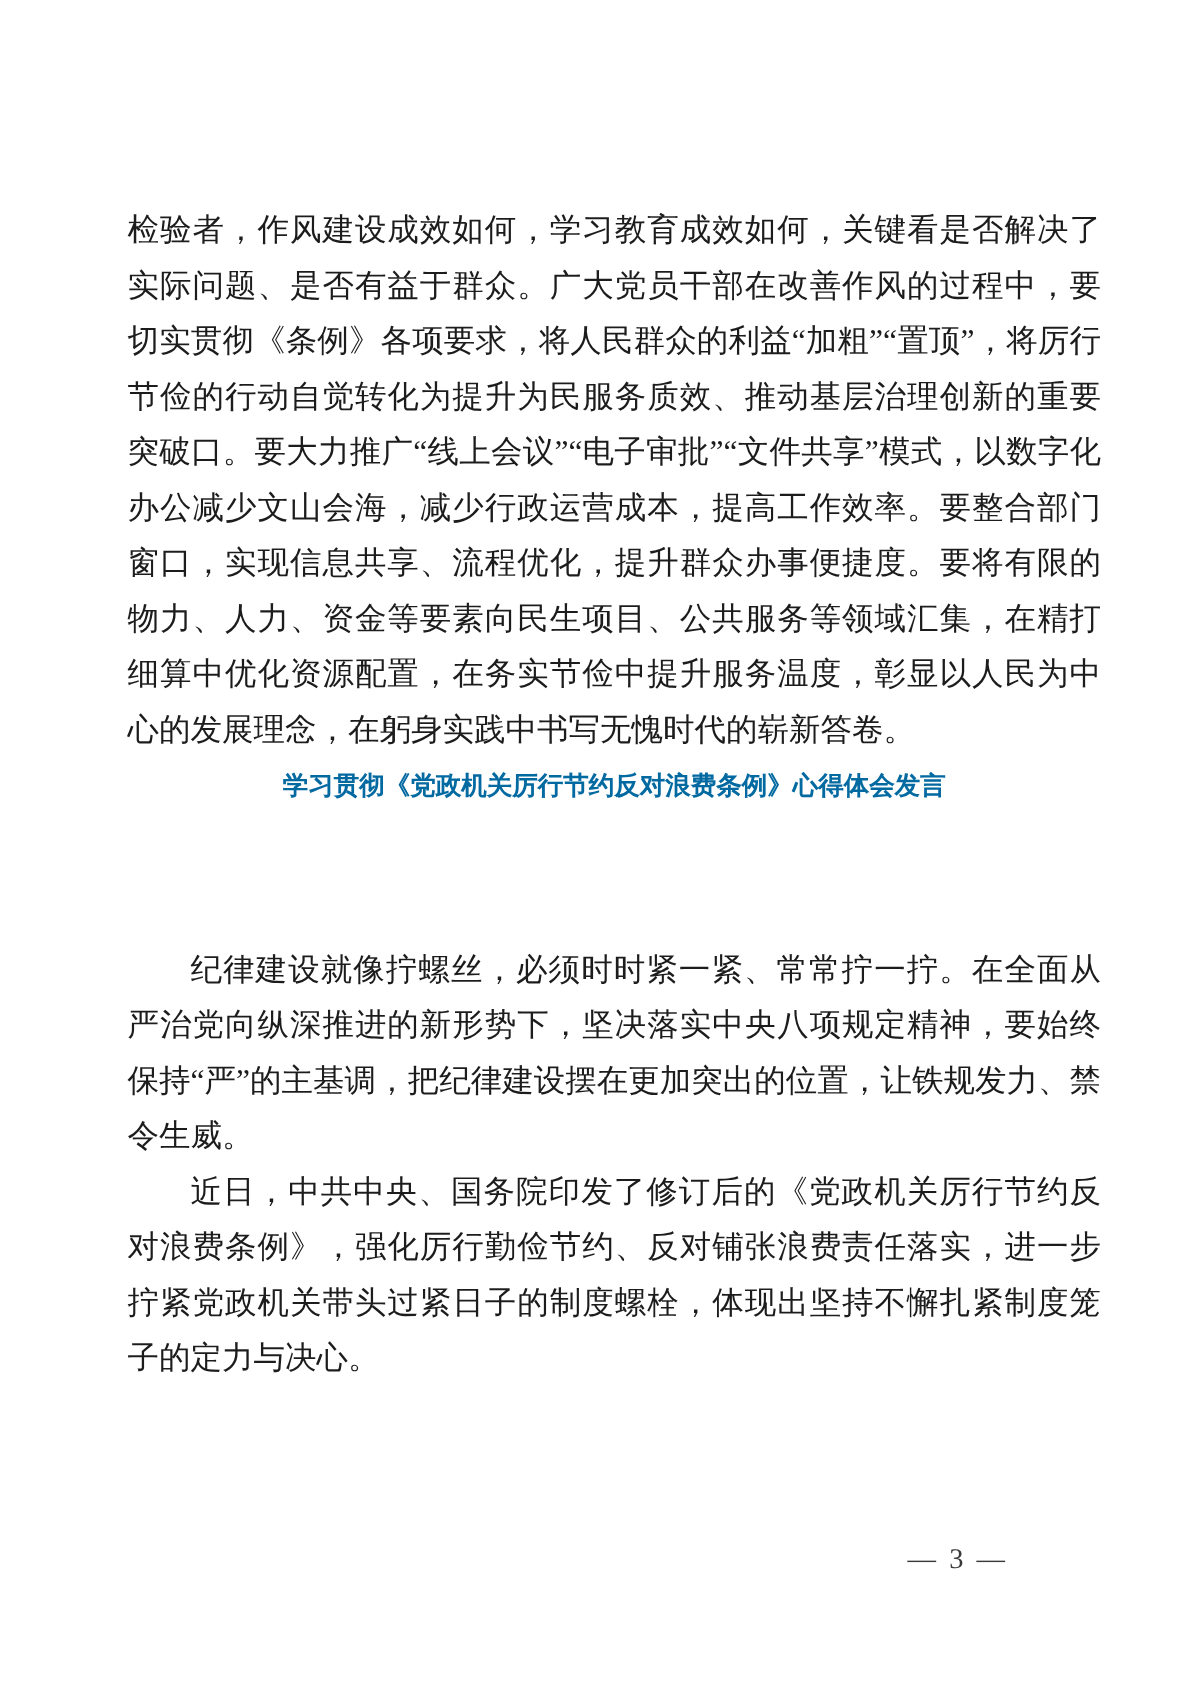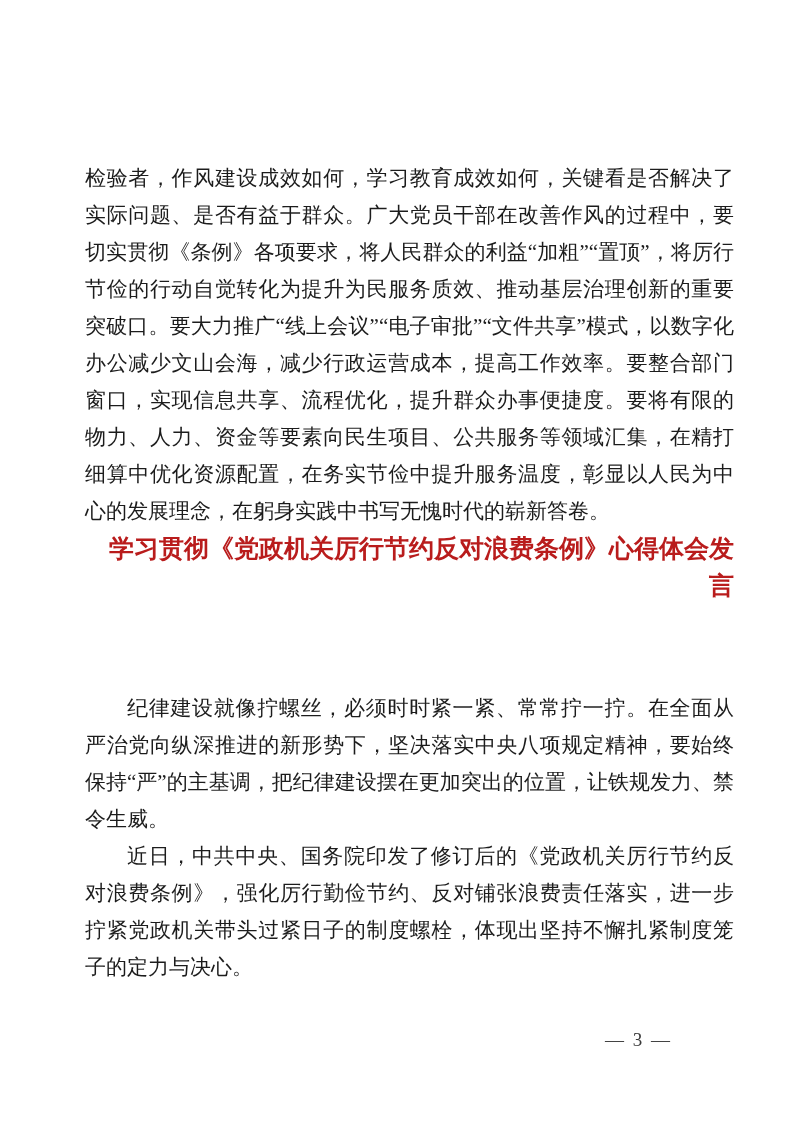--- a/index.html
+++ b/index.html
@@ -12,42 +12,42 @@
     width: 794px;
     height: 1122px;
     background: #ffffff;
     overflow: hidden;
     font-family: "Liberation Serif", "DejaVu Serif", serif;
     color: #1c1c1c;
   }
   .content {
     position: absolute;
     left: 85px;
-    top: 160px;
+    top: 135px;
     width: 649px;
   }
   .body-par {
     margin: 0;
     font-size: 21px;
     line-height: 37px;
     text-align: justify;
     text-justify: inter-ideograph;
     font-weight: 400;
   }
   .body-par.indented {
     text-indent: 2em;
   }
   .section-heading {
     margin: 0 0 86px 0;
     font-family: "Liberation Sans", "DejaVu Sans", sans-serif;
-    font-size: 25px;
+    font-size: 17px;
     font-weight: 700;
     line-height: 37px;
-    text-align: right;
-    color: #b91c1c;
+    text-align: center;
+    color: #0369a1;
   }
   .page-footer {
     position: absolute;
     top: 1028px;
     right: 122px;
     font-size: 19px;
     line-height: 24px;
     color: #3a3a3a;
     letter-spacing: 2px;
     white-space: nowrap;

